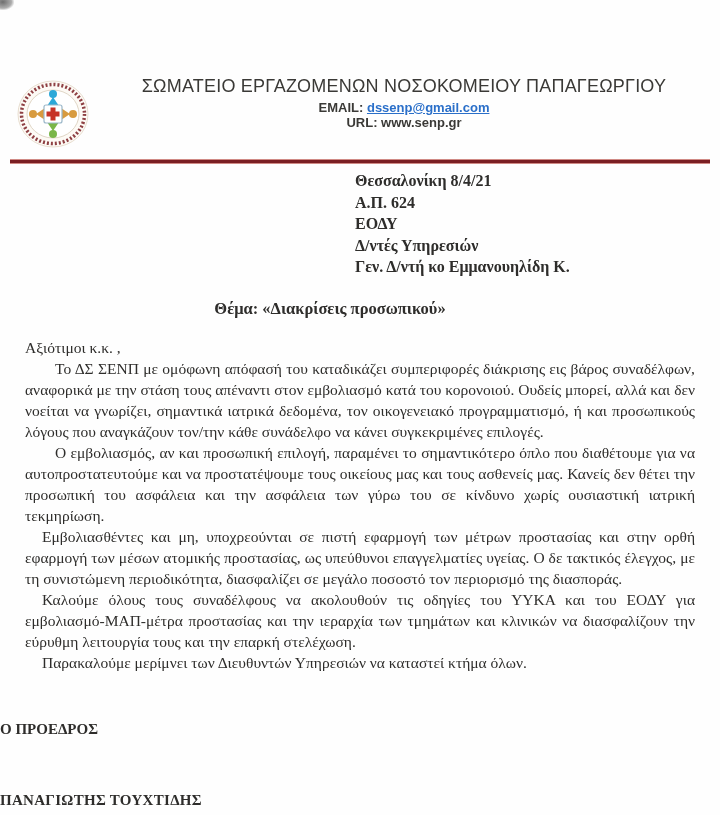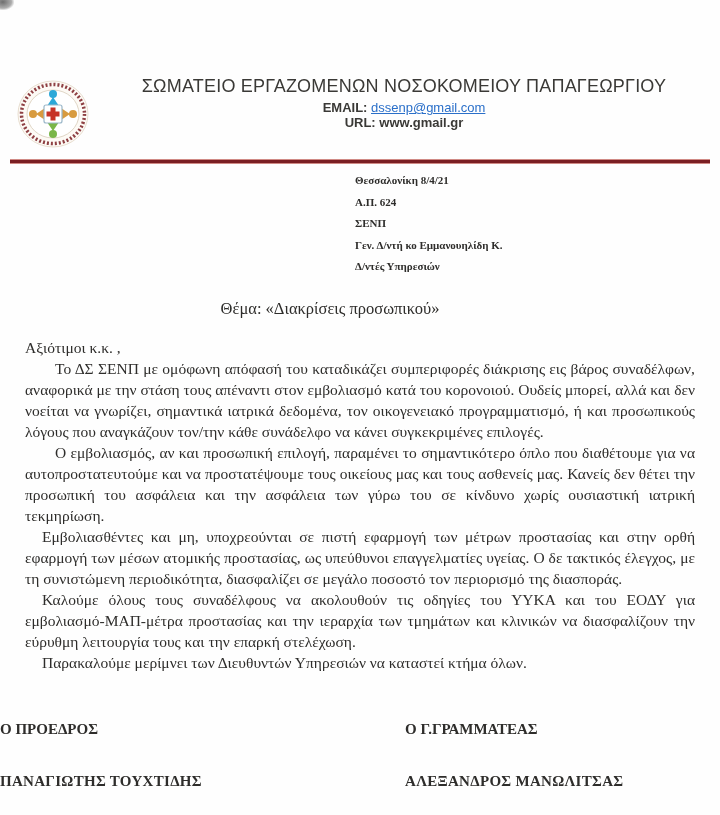--- a/index.html
+++ b/index.html
@@ -50,41 +50,41 @@
     white-space:nowrap;
   }
   .contact-line{
     font-size:13px;
     font-weight:bold;
     line-height:15px;
   }
   .contact-line a{
     color:var(--link);
     text-decoration:underline;
-    font-weight:normal;
+    font-weight:bold;
     text-align:right;
   }
   .rule{
     margin:5px 10px 0 10px;
     height:5px;
     background:var(--accent);
     border-top:1px solid var(--accent-light);
     border-bottom:1px solid var(--accent-light);
   }
   
   .meta{
     margin:6px 8px 0 355px;
     font-weight:bold;
-    font-size:11px;
+    font-size:16px;
     line-height:21.5px;
   }
   
   .subject{
     text-align:center;
-    font-weight:normal;
+    font-weight:bold;
     font-size:16.5px;
     margin-top:21px;
     margin-right:60px;
   }
   
   .body-text{
     margin:18px 25px 0 25px;
     font-size:15.5px;
     line-height:21px;
     text-align:justify;
@@ -96,21 +96,21 @@
   
   .signatures{
     display:flex;
     margin-top:48px;
     font-weight:bold;
     font-size:15px;
   }
   .sig-col{width:50%;text-align:left;}
   .sig-col.left{padding-right:55px;}
   .sig-col.right{padding-left:45px;}
-  .sig-name{margin-top:35px;letter-spacing:.3px;}
+  .sig-name{margin-top:54px;letter-spacing:.3px;}
 </style>
 </head>
 <body>
 
 <div class="scan-artifact"></div>
 
 <div class="letterhead">
   <div class="logo-wrap">
     <svg width="74" height="72" viewBox="0 0 74 72">
 
@@ -141,47 +141,43 @@
       <g>
         <rect x="28" y="27" width="18" height="18" rx="2" fill="#ffffff" stroke="#9bb7c9" stroke-width="1.2"></rect>
         <rect x="34.5" y="29.5" width="5" height="13" style="fill:var(--logo-cross)"></rect>
         <rect x="30.5" y="33.5" width="13" height="5" style="fill:var(--logo-cross)"></rect>
       </g>
     </svg>
   </div>
   <div class="head-text">
     <div class="org-name">ΣΩΜΑΤΕΙΟ ΕΡΓΑΖΟΜΕΝΩΝ ΝΟΣΟΚΟΜΕΙΟΥ ΠΑΠΑΓΕΩΡΓΙΟΥ</div>
     <div class="contact-line"><span>EMAIL: </span><a href="#">dssenp@gmail.com</a></div>
-    <div class="contact-line">URL: www.gmail.gr</div>
+    <div class="contact-line">URL: www.senp.gr</div>
   </div>
 </div>
 
 <div class="rule"></div>
 
 <div class="meta">
   <div>Θεσσαλονίκη 8/4/21</div>
   <div>Α.Π. 624</div>
-  <div>ΣΕΝΠ</div>
+  <div>ΕΟΔΥ</div>
+  <div>Δ/ντές Υπηρεσιών</div>
   <div>Γεν. Δ/ντή κο Εμμανουηλίδη Κ.</div>
-  <div>Δ/ντές Υπηρεσιών</div>
 </div>
 
 <div class="subject">Θέμα: «Διακρίσεις προσωπικού»</div>
 
 <div class="body-text">
   <p class="para">Αξιότιμοι κ.κ. ,</p>
   <p class="para indent">Το ΔΣ ΣΕΝΠ με ομόφωνη απόφασή του καταδικάζει συμπεριφορές διάκρισης εις βάρος συναδέλφων, αναφορικά με την στάση τους απέναντι στον εμβολιασμό κατά του κορονοιού. Ουδείς μπορεί, αλλά και δεν νοείται να γνωρίζει, σημαντικά ιατρικά δεδομένα, τον οικογενειακό προγραμματισμό, ή και προσωπικούς λόγους που αναγκάζουν τον/την κάθε συνάδελφο να κάνει συγκεκριμένες επιλογές.</p>
   <p class="para indent bold">Ο εμβολιασμός, αν και προσωπική επιλογή, παραμένει  το σημαντικότερο όπλο που διαθέτουμε για να αυτοπροστατευτούμε και να προστατέψουμε τους οικείους μας και τους ασθενείς μας. Κανείς δεν θέτει την προσωπική του ασφάλεια και την ασφάλεια των γύρω του σε κίνδυνο χωρίς ουσιαστική ιατρική τεκμηρίωση.</p>
   <p class="para indent-sm">Εμβολιασθέντες και μη, υποχρεούνται σε πιστή εφαρμογή των μέτρων προστασίας και στην ορθή εφαρμογή των μέσων ατομικής προστασίας, ως υπεύθυνοι επαγγελματίες υγείας. Ο δε τακτικός έλεγχος, με τη συνιστώμενη περιοδικότητα, διασφαλίζει σε μεγάλο ποσοστό τον περιορισμό της διασποράς.</p>
   <p class="para indent-sm"><span class="bold">Καλούμε όλους τους συναδέλφους να ακολουθούν τις οδηγίες του ΥΥΚΑ και του ΕΟΔΥ για εμβολιασμό-ΜΑΠ-μέτρα προστασίας</span><span> και την ιεραρχία των τμημάτων και κλινικών να διασφαλίζουν την εύρυθμη λειτουργία τους και την επαρκή στελέχωση.</span></p>
   <p class="para indent-sm">Παρακαλούμε μερίμνει των Διευθυντών Υπηρεσιών να καταστεί κτήμα όλων.</p>
 </div>
 
 <div class="signatures">
   <div class="sig-col left">
     <div>Ο ΠΡΟΕΔΡΟΣ</div>
     <div class="sig-name">ΠΑΝΑΓΙΩΤΗΣ ΤΟΥΧΤΙΔΗΣ</div>
   </div>
-  <div class="sig-col right">
-    <div>Ο Γ.ΓΡΑΜΜΑΤΕΑΣ</div>
-    <div class="sig-name">ΑΛΕΞΑΝΔΡΟΣ ΜΑΝΩΛΙΤΣΑΣ</div>
-  </div>
 </div>
 
 </body></html>

